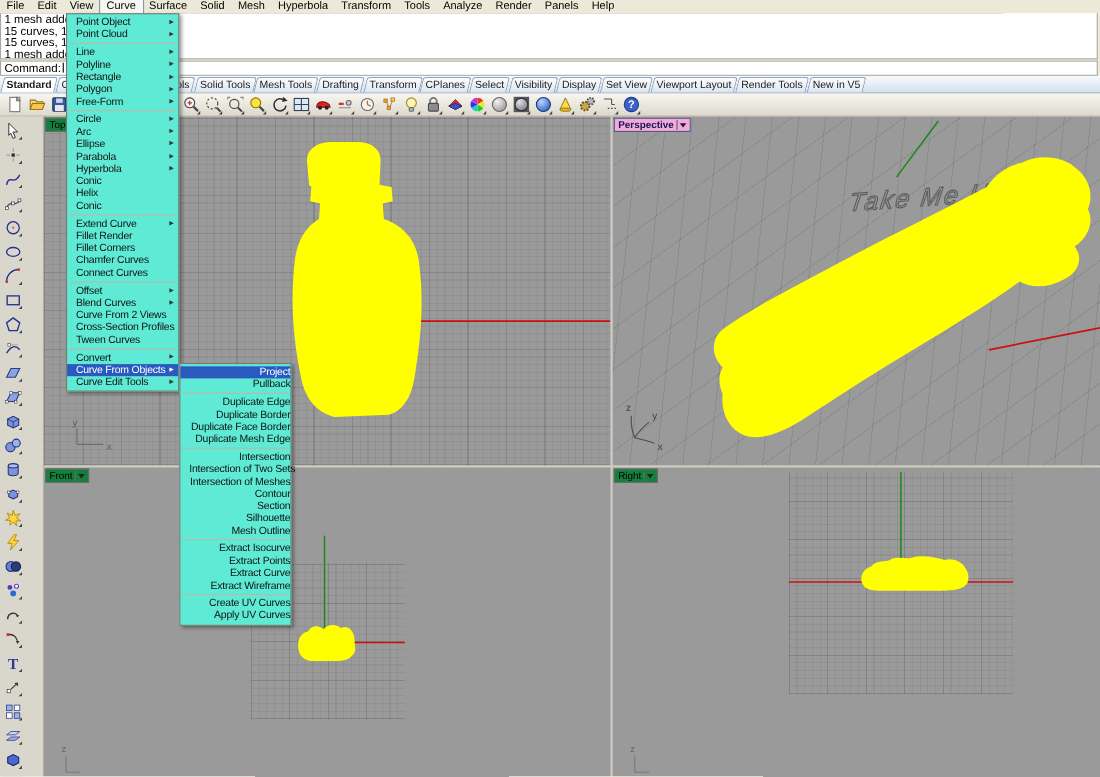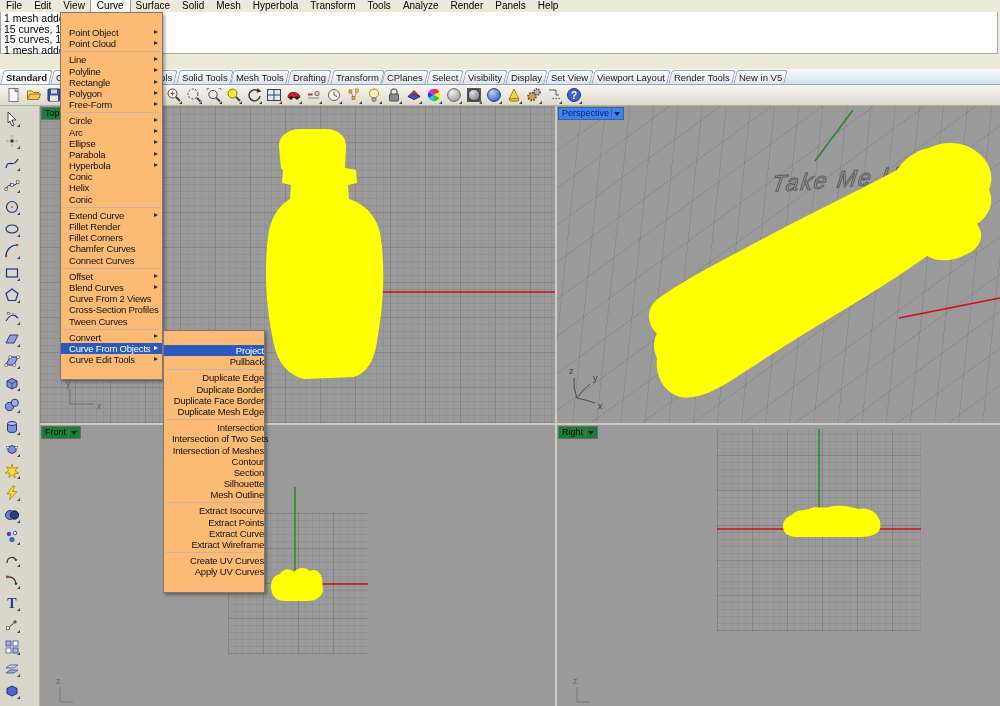--- a/index.html
+++ b/index.html
@@ -63,26 +63,26 @@
     repeating-linear-gradient(90deg, rgba(0,0,0,.055) 0 1px, transparent 1px 7px),
     repeating-linear-gradient(0deg, rgba(0,0,0,.09) 0 1px, transparent 1px 35px),
     repeating-linear-gradient(90deg, rgba(0,0,0,.09) 0 1px, transparent 1px 35px);}
   .vp svg.overlay{position:absolute;left:0;top:0;}
   .vplabel{position:absolute;left:1px;top:1px;height:11px;display:flex;align-items:center;
     font-size:9px;line-height:11px;padding:0 3px;background:#15803d;border:1px solid #6b6b68;
     color:#000;cursor:default;z-index:5;}
   .vplabel .sep{width:1px;height:9px;background:#6b6b68;margin:0 2px;}
   .vplabel .arr{width:0;height:0;border-left:3px solid transparent;border-right:3px solid transparent;
     border-top:4px solid #222;}
-  .vplabel.active{background:#3b82f6;border-color:#44608c;color:#0a1c5e;font-weight:normal;}
+  .vplabel.active{background:#f9a8d4;border-color:#44608c;color:#0a1c5e;font-weight:bold;}
   .vplabel.active .sep{background:#44608c;}
   .vplabel.active .arr{border-top-color:#0a1c5e;}
   
-  .menu{position:absolute;background:#fdba74;border:1px solid #7a7a72;
-    box-shadow:2px 2px 3px rgba(0,0,0,.35);z-index:20;padding:14px 0;box-sizing:border-box;}
+  .menu{position:absolute;background:#5eead4;border:1px solid #7a7a72;
+    box-shadow:2px 2px 3px rgba(0,0,0,.35);z-index:20;padding:2px 0;box-sizing:border-box;}
   #curve-menu{left:60px;top:12px;width:103px;}
   #proj-menu{left:163px;top:330px;width:102px;text-align:right;}
   .mi{position:relative;height:11.2px;line-height:11.2px;font-size:9.5px;letter-spacing:-0.2px;
     padding-left:8px;color:#111;white-space:nowrap;cursor:default;}
   .mi .marr{position:absolute;right:4px;top:2.8px;width:0;height:0;
     border-left:4px solid #333;border-top:2.8px solid transparent;border-bottom:2.8px solid transparent;}
   .mi.hl{background:#2a5ac0;color:#fff;}
   .mi.hl .marr{border-left-color:#fff;}
   .msep{height:1px;background:#bbb8aa;margin:2px 2px;}
 </style>
@@ -107,20 +107,21 @@
       <span class="mb-item">Panels</span>
       <span class="mb-item">Help</span>
     </div>
 
   <div id="history">
       <div>1 mesh added t</div>
       <div>15 curves, 1 me</div>
       <div>15 curves, 1 me</div>
       <div>1 mesh added t</div>
     </div>
+  <div id="cmdline"><span>Command:</span><span id="caret"></span></div>
 
   <div id="tabs">
       <div class="tab active"><span>Standard</span></div>
       <div class="tab"><span>Curve Tools</span></div>
       <div class="tab"><span>Surface Tools</span></div>
       <div class="tab"><span>Solid Tools</span></div>
       <div class="tab"><span>Mesh Tools</span></div>
       <div class="tab"><span>Drafting</span></div>
       <div class="tab"><span>Transform</span></div>
       <div class="tab"><span>CPlanes</span></div>

